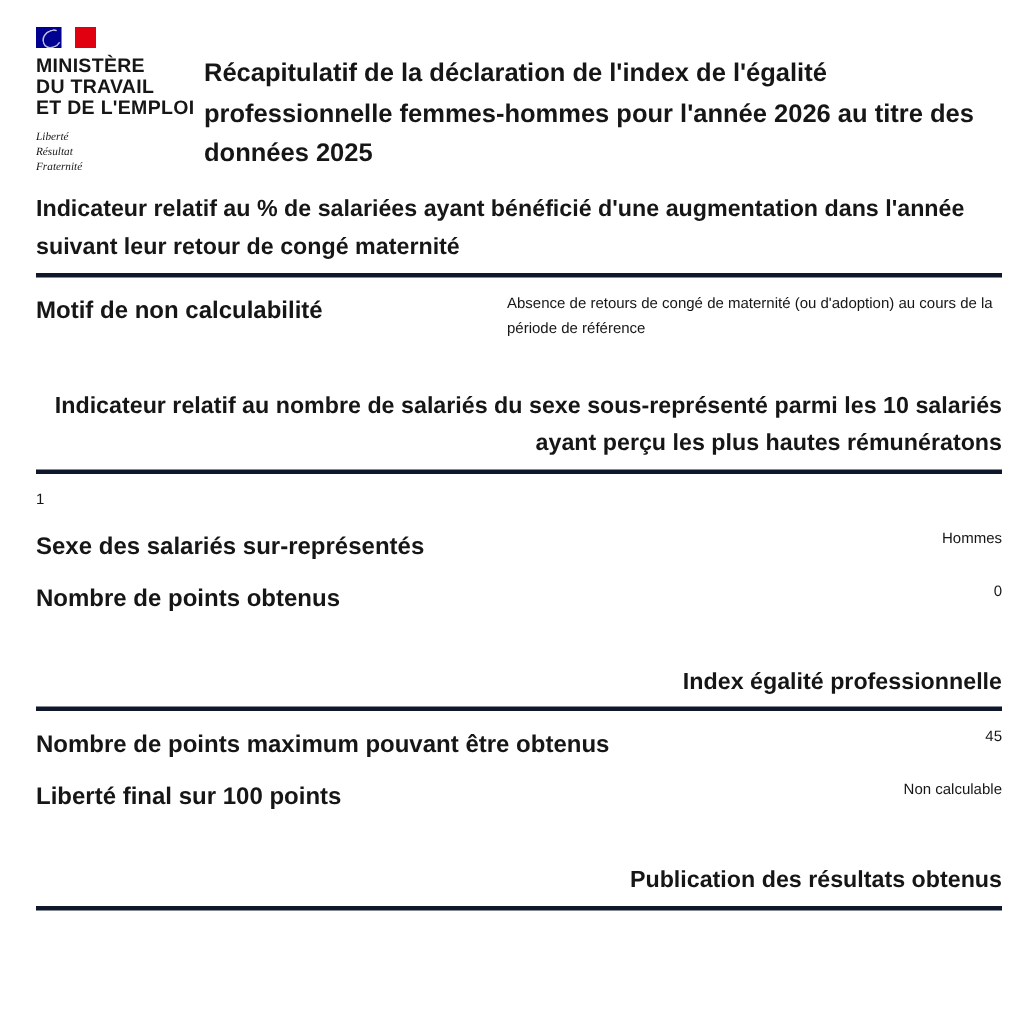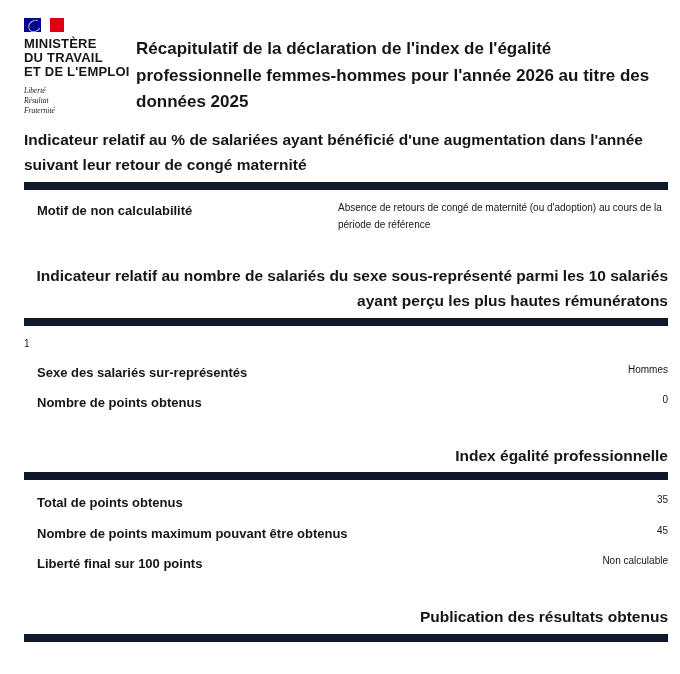--- a/index.html
+++ b/index.html
@@ -66,36 +66,35 @@
     font-weight: bold;
     line-height: 1.55;
     max-width: 520px;
     margin-top: 2px;
   }
   
   .section-heading {
     font-size: 15.5px;
     font-weight: bold;
     line-height: 1.6;
-    border-bottom: 8px solid #0f172a;
+    border-bottom: 3px solid #0f172a;
     padding-bottom: 4px;
   }
   .mt-first { margin-top: 13px; }
   .mt-section { margin-top: 31px; text-align: right; }
   .row {
     display: flex;
     justify-content: space-between;
     align-items: flex-start;
     margin-top: 11px;
   }
   .row-label {
-    font-size: 13px;
+    font-size: 16px;
     font-weight: bold;
     line-height: 1.5;
-    margin-left: 13px;
   }
   .row-value {
     font-size: 10px;
     line-height: 1.7;
     text-align: left;
     margin-top: -2px;
   }
   .w-narrow { max-width: 300px; }
   .v-wrap { max-width: 330px; }
   .row-gap-lg { margin-top: 13px; }
@@ -146,24 +145,20 @@
       <div class="row-value">Hommes</div>
     </div>
     <div class="row">
       <div class="row-label">Nombre de points obtenus</div>
       <div class="row-value">0</div>
     </div>
   </div>
 
   <div>
     <div class="section-heading mt-section">Index égalité professionnelle</div>
-    <div class="row row-gap-lg">
-      <div class="row-label">Total de points obtenus</div>
-      <div class="row-value">35</div>
-    </div>
     <div class="row">
       <div class="row-label">Nombre de points maximum pouvant être obtenus</div>
       <div class="row-value">45</div>
     </div>
     <div class="row">
       <div class="row-label">Liberté final sur 100 points</div>
       <div class="row-value">Non calculable</div>
     </div>
   </div>
 

